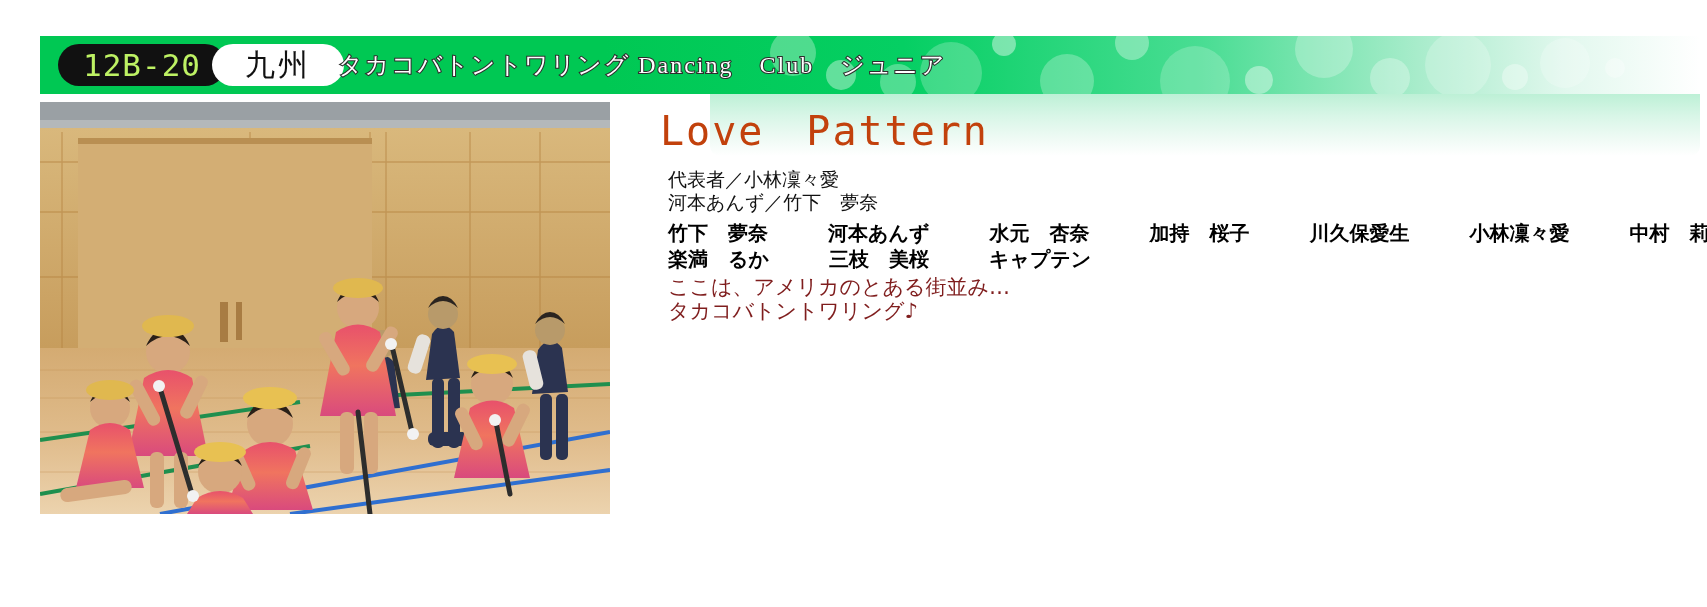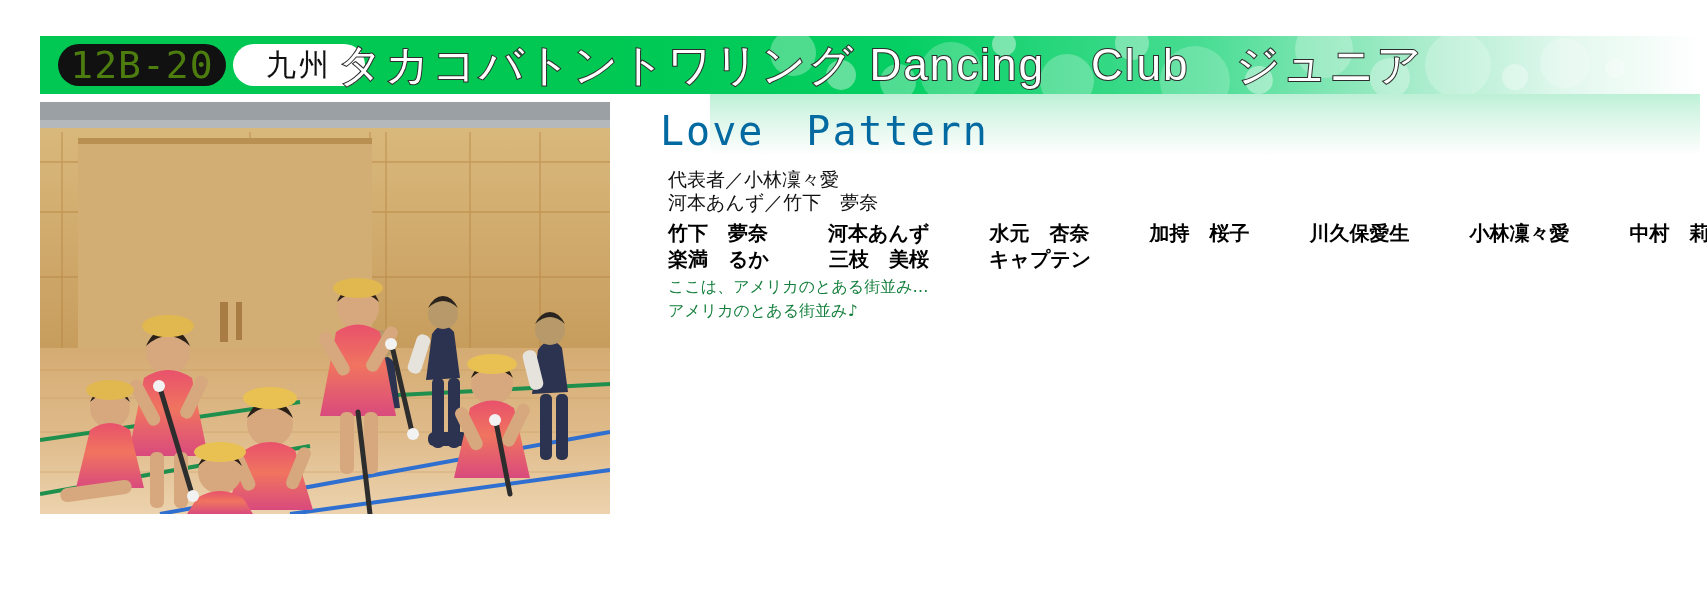--- a/index.html
+++ b/index.html
@@ -30,44 +30,44 @@
   .bk12{width:26px;height:26px;left:1462px;top:28px;background:rgba(255,255,255,0.34);}
   .bk13{width:50px;height:50px;left:1500px;top:2px;background:rgba(255,255,255,0.22);}
   .bk14{width:20px;height:20px;left:1565px;top:22px;background:rgba(255,255,255,0.30);}
   .bk15{width:36px;height:36px;left:840px;top:28px;background:rgba(255,255,255,0.30);}
 
   .pill{
     position:absolute;top:8px;height:42px;border-radius:21px;
     display:flex;align-items:center;justify-content:center;
     font-family:"DejaVu Sans Mono","Liberation Mono",monospace;
   }
-  .pill-code{left:18px;width:168px;background:#111111;color:#4d7c0f;
-    font-size:38px;letter-spacing:1px;}
-  .pill-region{left:193px;width:132px;background:#ffffff;color:#111111;
+  .pill-code{left:18px;width:168px;background:#111111;color:#bef264;
+    font-size:31px;letter-spacing:1px;}
+  .pill-region{left:172px;width:132px;background:#ffffff;color:#111111;
     font-family:Liberation Sans, sans-serif;font-size:30px;letter-spacing:3px;text-align:right;}
 
   .banner-title{
     position:absolute;left:298px;top:4px;height:50px;display:flex;align-items:center;
-    font-size:44px;letter-spacing:2px;color:#ffffff;white-space:nowrap;
-    font-family:Liberation Sans, sans-serif;
+    font-size:24px;letter-spacing:2px;color:#ffffff;white-space:nowrap;
+    font-family:Liberation Serif, serif;
     -webkit-text-stroke:2px #2d2d2d;
     paint-order:stroke fill;
     text-shadow:0 0 0 #000;
   }
 
   
   .title-strip{
     position:absolute;left:710px;top:94px;width:990px;height:62px;
     background:linear-gradient(180deg,#bdf0d6 0%,#d8f6e7 35%,#eefaf4 70%,#ffffff 100%);
     border-radius:0 0 10px 10px;
   }
   .perf-title{
     position:absolute;left:660px;top:104px;
     font-family:"DejaVu Sans Mono","Liberation Mono",monospace;
-    font-size:40px;color:#0369a1;letter-spacing:2px;white-space:nowrap;
+    font-size:40px;color:#c2410c;letter-spacing:2px;white-space:nowrap;
   }
 
   
   .photo{
     position:absolute;left:40px;top:102px;width:570px;height:412px;
     overflow:hidden;background:#caa96b;
   }
   .photo svg{display:block;width:570px;height:412px;}
 
   
@@ -81,21 +81,21 @@
   .members{
     position:absolute;left:668px;top:220px;width:1035px;
     font-family:"DejaVu Sans","Liberation Sans",sans-serif;
     font-size:20px;font-weight:bold;color:#000000;line-height:26px;
   }
   .members .mrow{white-space:pre;}
 
   .description{
     position:absolute;left:668px;top:275px;width:1030px;
     font-family:"DejaVu Sans","Liberation Sans",sans-serif;
-    font-size:16px;color:#15803d;line-height:24px;
+    font-size:21px;color:#7f1d1d;line-height:24px;
   }
   .description div{white-space:pre;}
 </style>
 </head>
 <body>
 
 <div class="page">
 
   <div class="banner">
     <div class="bokeh bk1"></div>
@@ -273,16 +273,16 @@
     <div>河本あんず／竹下　夢奈</div>
   </div>
 
   <div class="members">
     <div class="mrow">竹下　夢奈　　　河本あんず　　　水元　杏奈　　　加持　桜子　　　川久保愛生　　　小林凜々愛　　　中村　莉々</div>
     <div class="mrow">楽満　るか　　　三枝　美桜　　　キャプテン</div>
   </div>
 
   <div class="description">
     <div>ここは、アメリカのとある街並み…</div>
-    <div>アメリカのとある街並み♪</div>
+    <div>タカコバトントワリング♪</div>
   </div>
 
 </div>
 
 </body></html>

